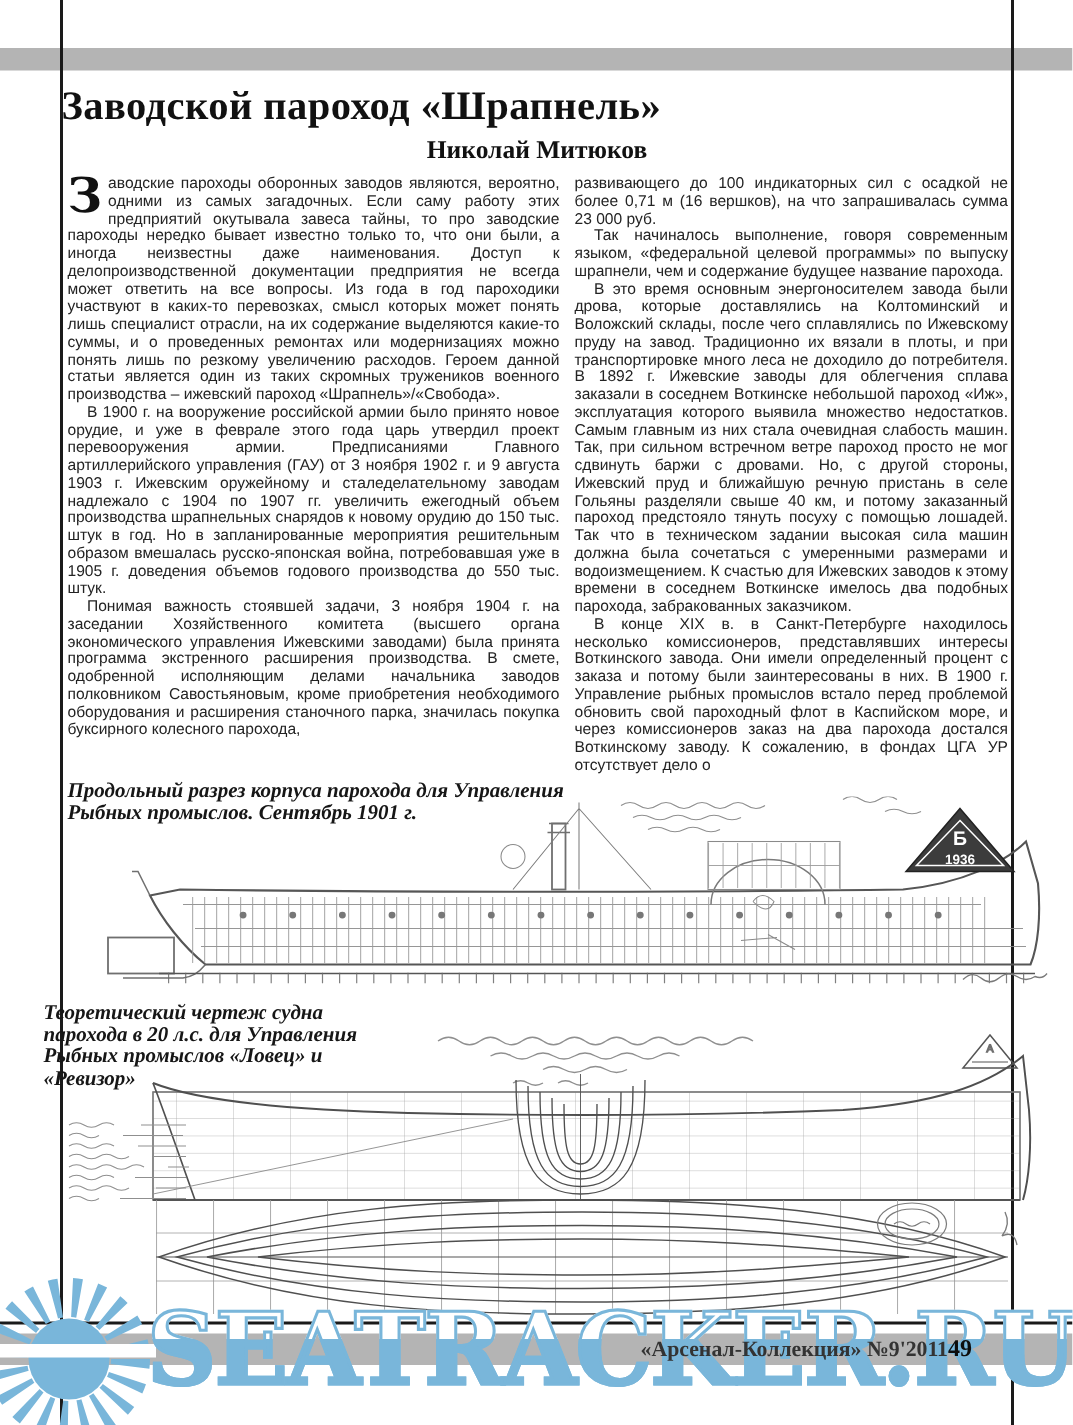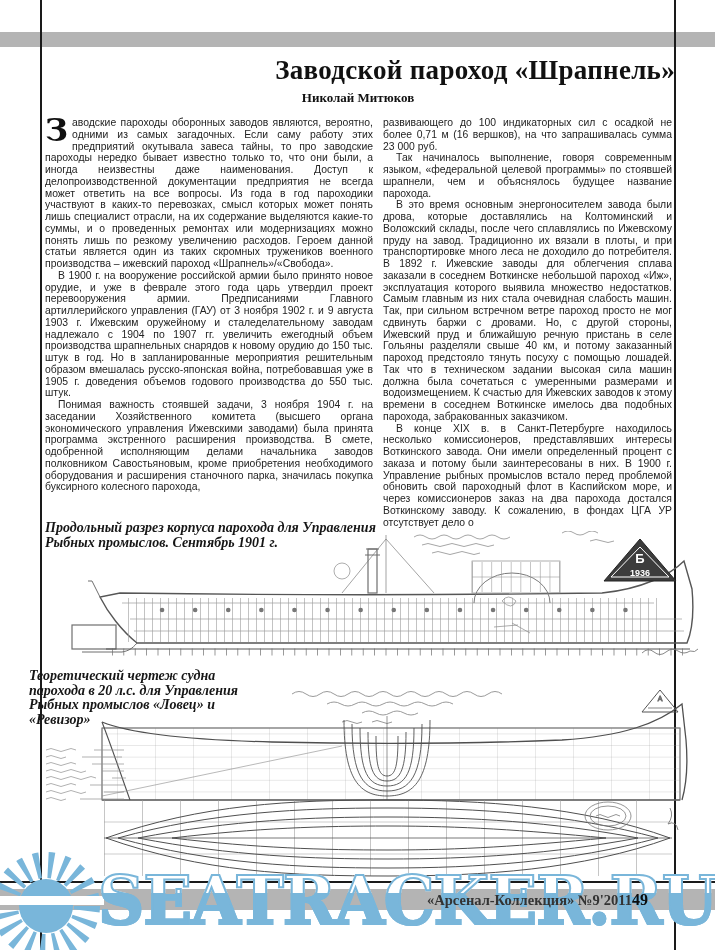--- a/index.html
+++ b/index.html
@@ -7,22 +7,22 @@
   #page{position:relative;width:715px;height:950px;background:#fff;font-family:"Liberation Sans",sans-serif;color:#1b1b1b;}
 
   
   #topbar{left:0;top:32px;width:715px;height:15px;background:#b4b4b4;z-index:1;}
   #rule-left{left:40px;top:0;width:2px;height:950px;background:#1a1a1a;z-index:2;}
   #rule-right{left:674px;top:0;width:2px;height:950px;background:#1a1a1a;z-index:2;}
   #footrule{left:0;top:881px;width:715px;height:2px;background:#1a1a1a;z-index:1;}
   #footbar{left:0;top:889px;width:715px;height:21px;background:#b4b4b4;z-index:1;}
 
   
-  #title{left:41px;top:55px;width:634px;text-align:right;font-family:"Liberation Serif",serif;font-weight:bold;font-size:27px;letter-spacing:.3px;color:#111;z-index:3;}
-  #author{left:41px;top:90px;width:634px;text-align:center;font-family:"Liberation Serif",serif;font-weight:bold;font-size:13px;color:#111;z-index:3;}
+  #title{left:41px;top:55px;width:634px;text-align:left;font-family:"Liberation Serif",serif;font-weight:bold;font-size:27px;letter-spacing:.3px;color:#111;z-index:3;}
+  #author{left:41px;top:90px;width:634px;text-align:center;font-family:"Liberation Serif",serif;font-weight:bold;font-size:17px;color:#111;z-index:3;}
 
   
   .col{position:absolute;top:117px;font-size:10.4px;line-height:11.75px;text-align:justify;color:#232323;z-index:3;}
   #col-left{left:45px;width:328px;}
   #col-right{left:383px;width:289px;}
   .col p{margin:0;}
   .col p.ind{text-indent:13px;}
   .dropcap{float:left;font-family:"DejaVu Serif",serif;font-weight:bold;font-size:32px;line-height:25px;padding:1px 4px 0 0;color:#111;}
 
   
@@ -59,21 +59,21 @@
   <div class="abs" id="author">Николай Митюков</div>
 
   <div class="col" id="col-left">
     <p><span class="dropcap">З</span><span>аводские пароходы оборонных заводов являются, вероятно, одними из самых загадочных. Если саму работу этих предприятий окутывала завеса тайны, то про заводские пароходы нередко бывает известно только то, что они были, а иногда неизвестны даже наименования. Доступ к делопроизводственной документации предприятия не всегда может ответить на все вопросы. Из года в год пароходики участвуют в каких-то перевозках, смысл которых может понять лишь специалист отрасли, на их содержание выделяются какие-то суммы, и о проведенных ремонтах или модернизациях можно понять лишь по резкому увеличению расходов. Героем данной статьи является один из таких скромных тружеников военного производства – ижевский пароход «Шрапнель»/«Свобода».</span></p>
     <p class="ind">В 1900 г. на вооружение российской армии было принято новое орудие, и уже в феврале этого года царь утвердил проект перевооружения армии. Предписаниями Главного артиллерийского управления (ГАУ) от 3 ноября 1902 г. и 9 августа 1903 г. Ижевским оружейному и сталеделательному заводам надлежало с 1904 по 1907 гг. увеличить ежегодный объем производства шрапнельных снарядов к новому орудию до 150 тыс. штук в год. Но в запланированные мероприятия решительным образом вмешалась русско-японская война, потребовавшая уже в 1905 г. доведения объемов годового производства до 550 тыс. штук.</p>
     <p class="ind">Понимая важность стоявшей задачи, 3 ноября 1904 г. на заседании Хозяйственного комитета (высшего органа экономического управления Ижевскими заводами) была принята программа экстренного расширения производства. В смете, одобренной исполняющим делами начальника заводов полковником Савостьяновым, кроме приобретения необходимого оборудования и расширения станочного парка, значилась покупка буксирного колесного парохода,</p>
   </div>
 
   <div class="col" id="col-right">
     <p>развивающего до 100 индикаторных сил с осадкой не более 0,71 м (16 вершков), на что запрашивалась сумма 23 000 руб.</p>
-    <p class="ind">Так начиналось выполнение, говоря современным языком, «федеральной целевой программы» по стоявшей шрапнели, чем и объяснялось будущее название парохода.</p>
+    <p class="ind">Так начиналось выполнение, говоря современным языком, «федеральной целевой программы» по выпуску шрапнели, чем и содержание будущее название парохода.</p>
     <p class="ind">В это время основным энергоносителем завода были дрова, которые доставлялись на Колтоминский и Воложский склады, после чего сплавлялись по Ижевскому пруду на завод. Традиционно их вязали в плоты, и при транспортировке много леса не доходило до потребителя. В 1892 г. Ижевские заводы для облегчения сплава заказали в соседнем Воткинске небольшой пароход «Иж», эксплуатация которого выявила множество недостатков. Самым главным из них стала очевидная слабость машин. Так, при сильном встречном ветре пароход просто не мог сдвинуть баржи с дровами. Но, с другой стороны, Ижевский пруд и ближайшую речную пристань в селе Гольяны разделяли свыше 40 км, и потому заказанный пароход предстояло тянуть посуху с помощью лошадей. Так что в техническом задании высокая сила машин должна была сочетаться с умеренными размерами и водоизмещением. К счастью для Ижевских заводов к этому времени в соседнем Воткинске имелось два подобных парохода, забракованных заказчиком.</p>
     <p class="ind">В конце XIX в. в Санкт-Петербурге находилось несколько комиссионеров, представлявших интересы Воткинского завода. Они имели определенный процент с заказа и потому были заинтересованы в них. В 1900 г. Управление рыбных промыслов встало перед проблемой обновить свой пароходный флот в Каспийском море, и через комиссионеров заказ на два парохода достался Воткинскому заводу. К сожалению, в фондах ЦГА УР отсутствует дело о</p>
   </div>
 
   <div class="figcap" id="fig1cap">Продольный разрез корпуса парохода для Управления Рыбных промыслов. Сентябрь 1901 г.</div>
 
   <svg class="drawing" id="fig1" width="660" height="136" viewBox="0 0 660 136">
     <g stroke="#6f6f6f" fill="none" stroke-width="1">
 
       <g>

